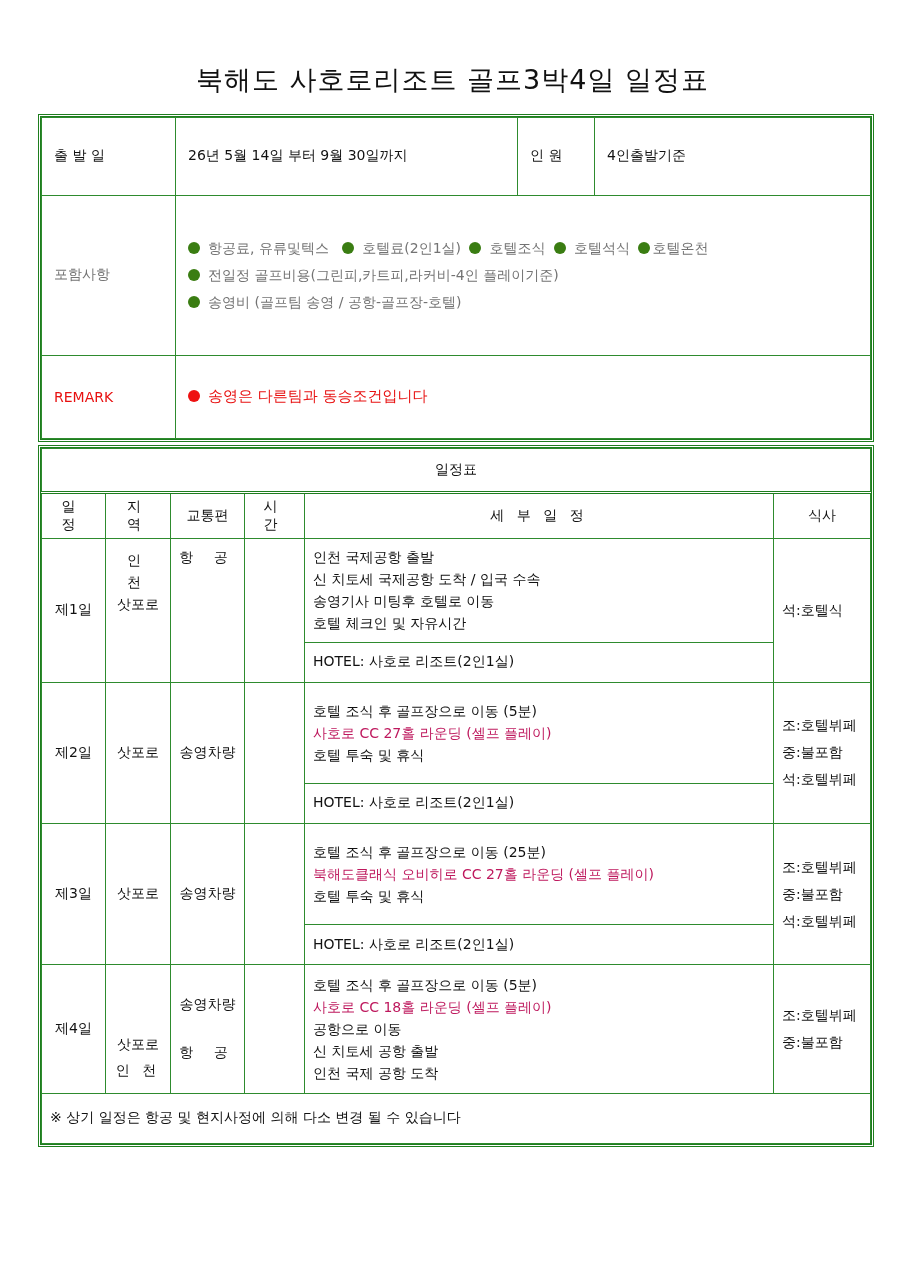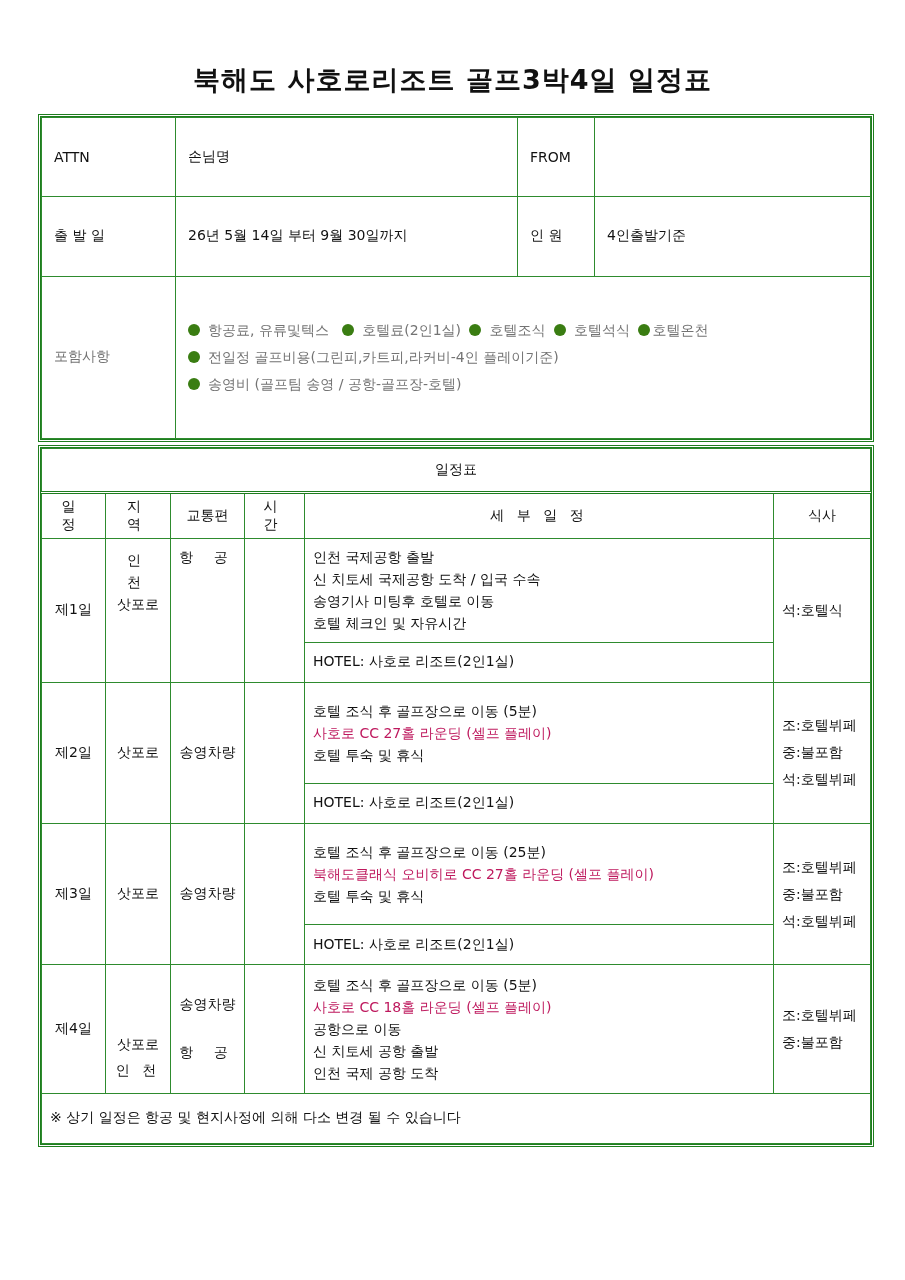--- a/index.html
+++ b/index.html
@@ -3,21 +3,21 @@
 <meta charset="utf-8">
 <style>
   html, body { margin: 0; padding: 0; background: #ffffff; }
   body {
     width: 905px; height: 1280px; position: relative; overflow: hidden;
     font-family: "DejaVu Sans", "Liberation Sans", sans-serif;
     color: #111111;
   }
   .title {
     position: absolute; left: 0; top: 62px; width: 905px;
-    text-align: center; font-size: 27px; font-weight: bold; letter-spacing: 1px;
+    text-align: center; font-size: 27px; font-weight: normal; letter-spacing: 1px;
     color: #111;
   }
   .box {
     position: absolute; left: 38px; width: 836px;
     border: 3px double #1e7d1e;
     box-sizing: border-box;
     background: #fff;
   }
   .box1 { top: 114px; height: 328px; }
   .box2 { top: 445px; height: 702px; }
@@ -52,26 +52,20 @@
 
 <div class="box box1">
   <table>
     <colgroup>
       <col style="width:134px">
         <col style="width:342px">
         <col style="width:77px">
         <col>
     </colgroup>
     <tbody>
-        <tr>
-      <td>ATTN</td>
-      <td>손님명</td>
-      <td>FROM</td>
-      <td></td>
-    </tr>
     <tr>
       <td class="bold">출 발 일</td>
       <td>26년 5월 14일 부터 9월 30일까지</td>
       <td class="bold">인 원</td>
       <td>4인출발기준</td>
     </tr>
     <tr style="height:88px">
       <td class="green">포함사항</td>
       <td colspan="3" class="green">
         <div class="incl-line">
@@ -82,20 +76,26 @@
           <span class="dot g" style="margin-left:4px;margin-right:2px"></span><span>호텔온천</span>
         </div>
         <div class="incl-line">
           <span class="dot g"></span><span>전일정 골프비용(그린피,카트피,라커비-4인 플레이기준)</span>
         </div>
         <div class="incl-line">
           <span class="dot g"></span><span>송영비 (골프팀 송영 / 공항-골프장-호텔)</span>
         </div>
       </td>
     </tr>
+    <tr style="height:46px">
+      <td class="red">REMARK</td>
+      <td colspan="3" class="red bold" style="font-size:15px">
+        <span class="dot r"></span><span>송영은 다른팀과 동승조건입니다</span>
+      </td>
+    </tr>
   </tbody>
     </table>
 </div>
 
 <div class="box box2">
   <table>
     <colgroup>
       <col style="width:64px">
         <col style="width:65px">
         <col style="width:74px">

